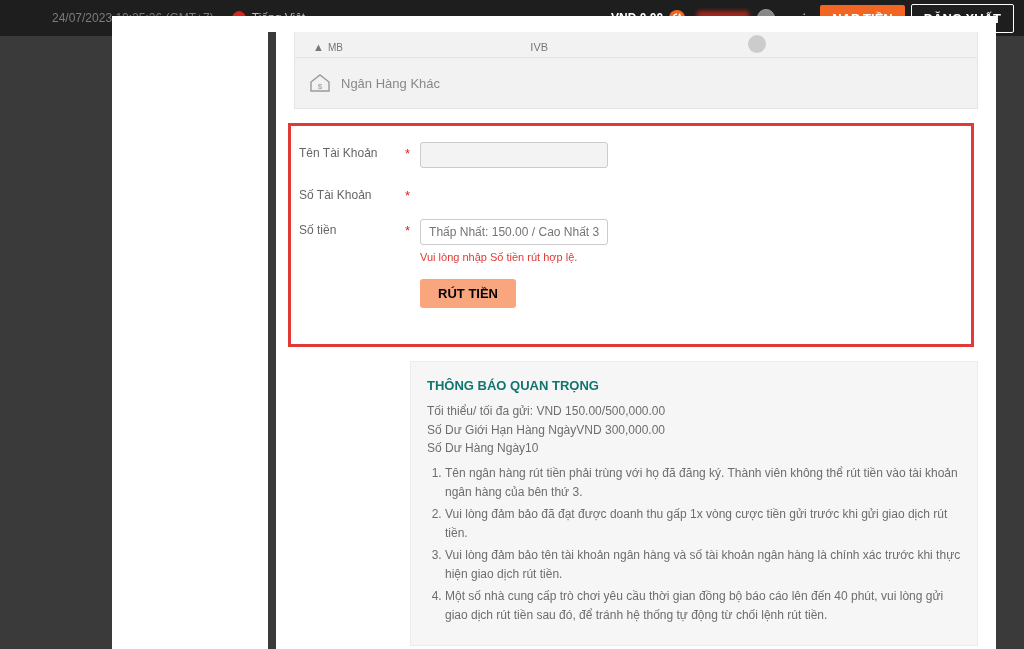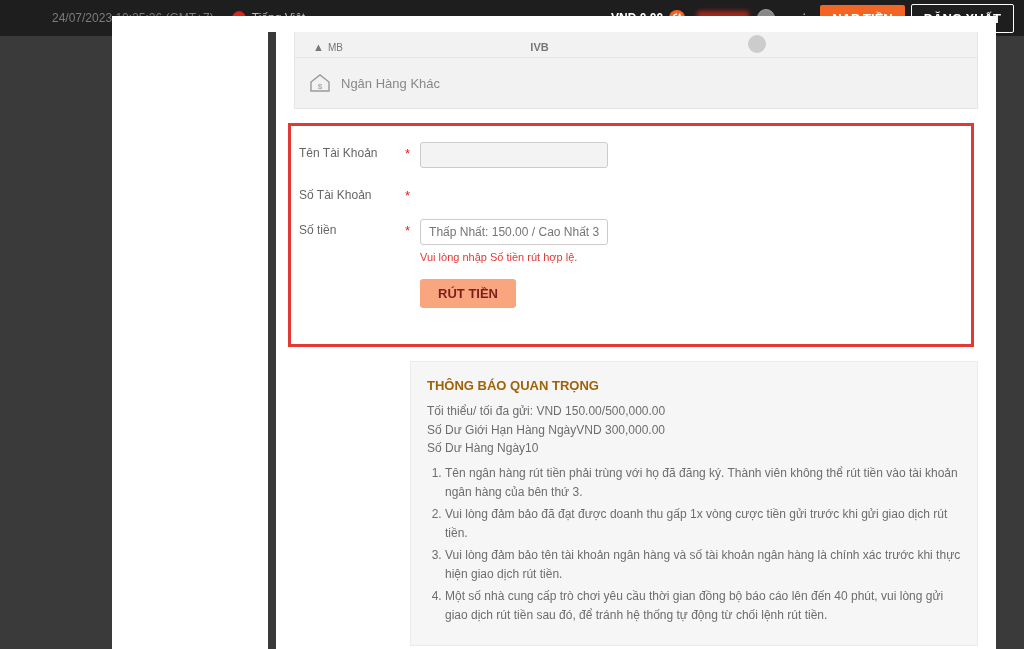--- a/index.html
+++ b/index.html
@@ -52,27 +52,27 @@
   
   .redbox { border: 3px solid #e13a36; margin: 14px 22px 14px 12px; padding: 16px 12px 20px 8px; }
   .frow { display: flex; align-items: flex-start; margin-bottom: 16px; }
   .flabel { width: 104px; font-size: 12px; color: #666; padding-top: 4px; }
   .req { color: #e02020; margin: 4px 10px 0 2px; }
   .fcontrol { flex: 0 0 188px; }
   .fcontrol input { width: 188px; height: 26px; border: 1px solid #ccc; border-radius: 3px;
                     padding: 0 8px; font-size: 12px; color: #777; }
   .fcontrol input[disabled] { background: #f3f3f3; }
   .err { color: #e13a36; font-size: 11px; margin-top: 6px; }
-  .btn-withdraw { background: #f9a67f; color: #7f1d1d; font-weight: bold; padding: 7px 18px; border: none;
+  .btn-withdraw { background: #f9a67f; color: #000000; font-weight: bold; padding: 7px 18px; border: none;
                   border-radius: 3px; cursor: pointer; font-size: 13px; }
 
   
   .notice { margin: 10px 18px 18px 134px; background: #f6f6f6; border: 1px solid #ececec;
             padding: 14px 16px; color: #6d6d6d; font-size: 12px; line-height: 1.55; }
-  .notice h4 { color: #a16207; font-size: 13px; font-weight: bold; margin-bottom: 6px; }
+  .notice h4 { color: #0f766e; font-size: 13px; font-weight: bold; margin-bottom: 6px; }
   .notice ol { margin: 6px 0 6px 18px; }
   .notice ol li { margin-bottom: 4px; }
 
   svg { display: block; }
 </style>
 </head>
 <body>
 
 <div class="topbar">
   <span class="datetime">24/07/2023 10:25:26 (GMT+7)</span>
@@ -103,21 +103,21 @@
 
   <div class="content">
 
     <div class="banks">
       <div class="bank-partials">
         <div class="bp">
             <span class="ic">▲</span>
             <span>MB</span>
           </div>
         <div class="bp">
-            <span class="ic" style="font-weight:bold">IVB</span>
+            <span class="ic" style="font-weight:normal">IVB</span>
           </div>
         <div class="bp bp3">
             <span class="dot"></span>
           </div>
       </div>
     </div>
     <div class="banks2">
       <span class="bank-icon">
         <svg width="24" height="20" viewBox="0 0 24 20">
             <path d="M3 9l9-7 9 7v9H3z" fill="none" stroke="#9a9a9a" stroke-width="1.4"></path>

